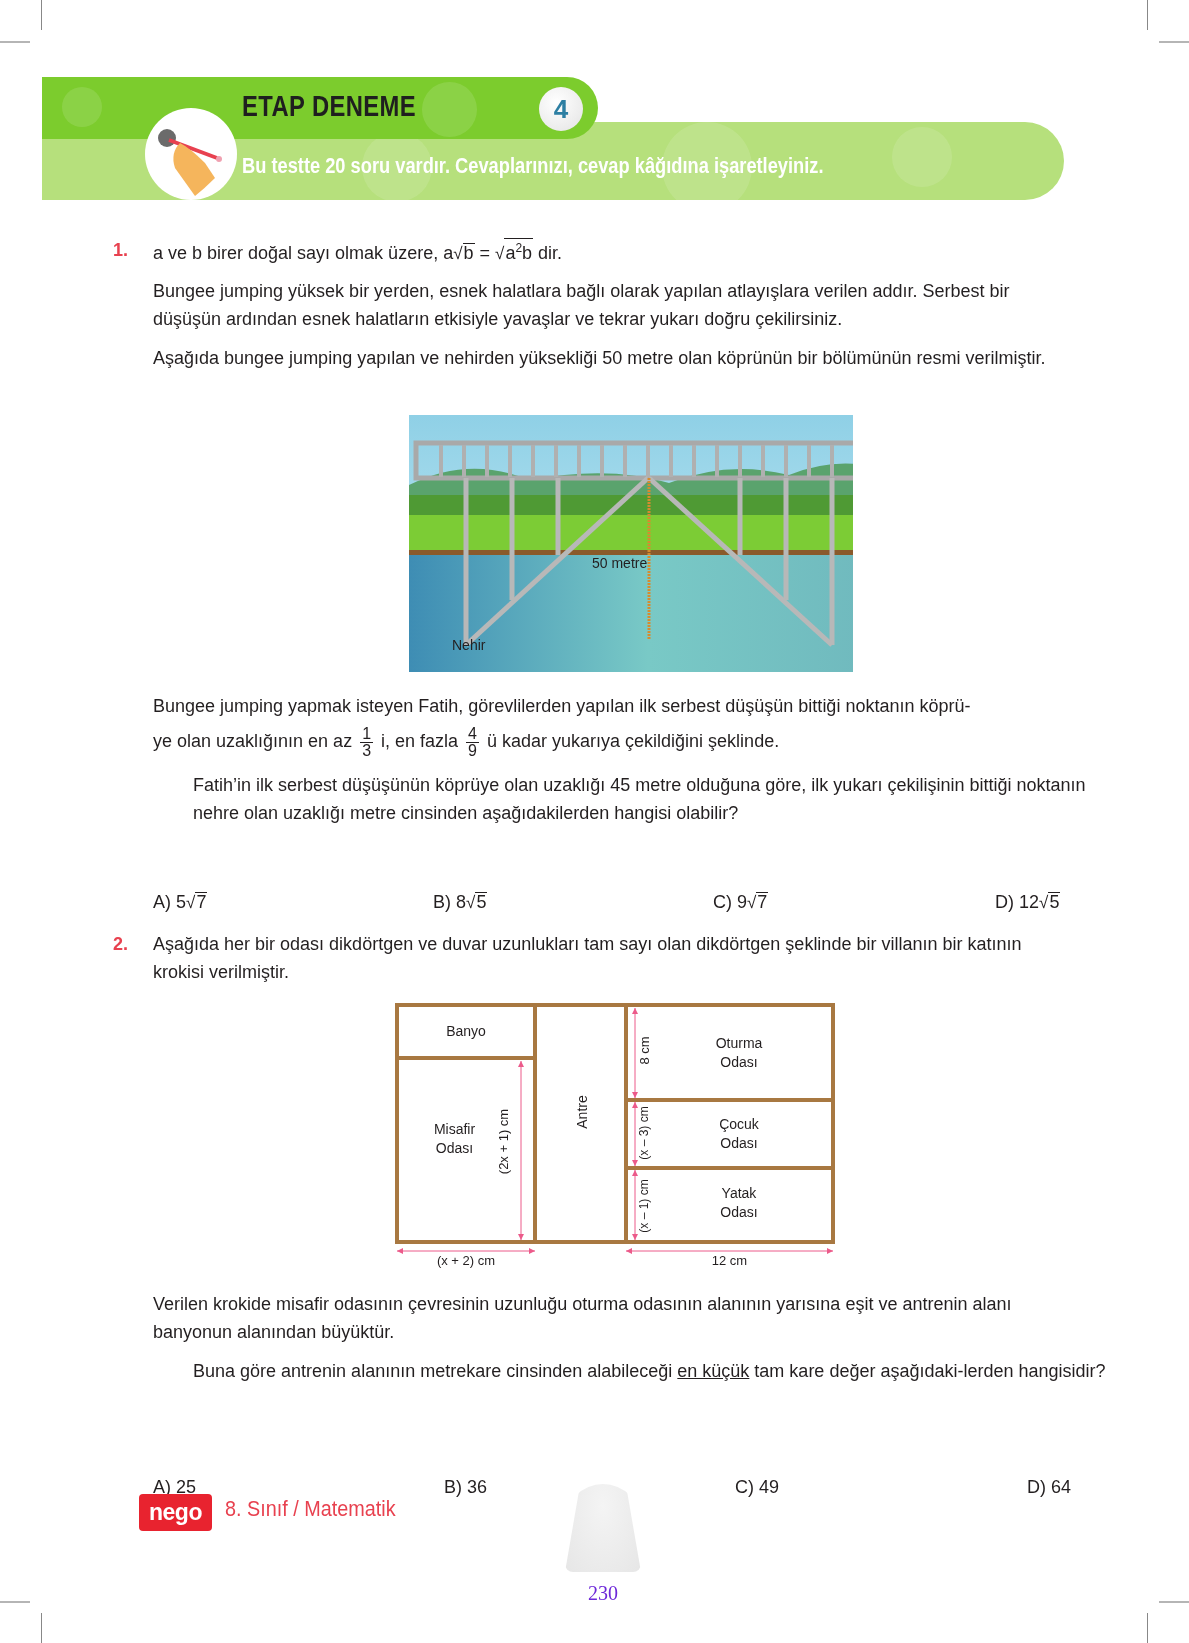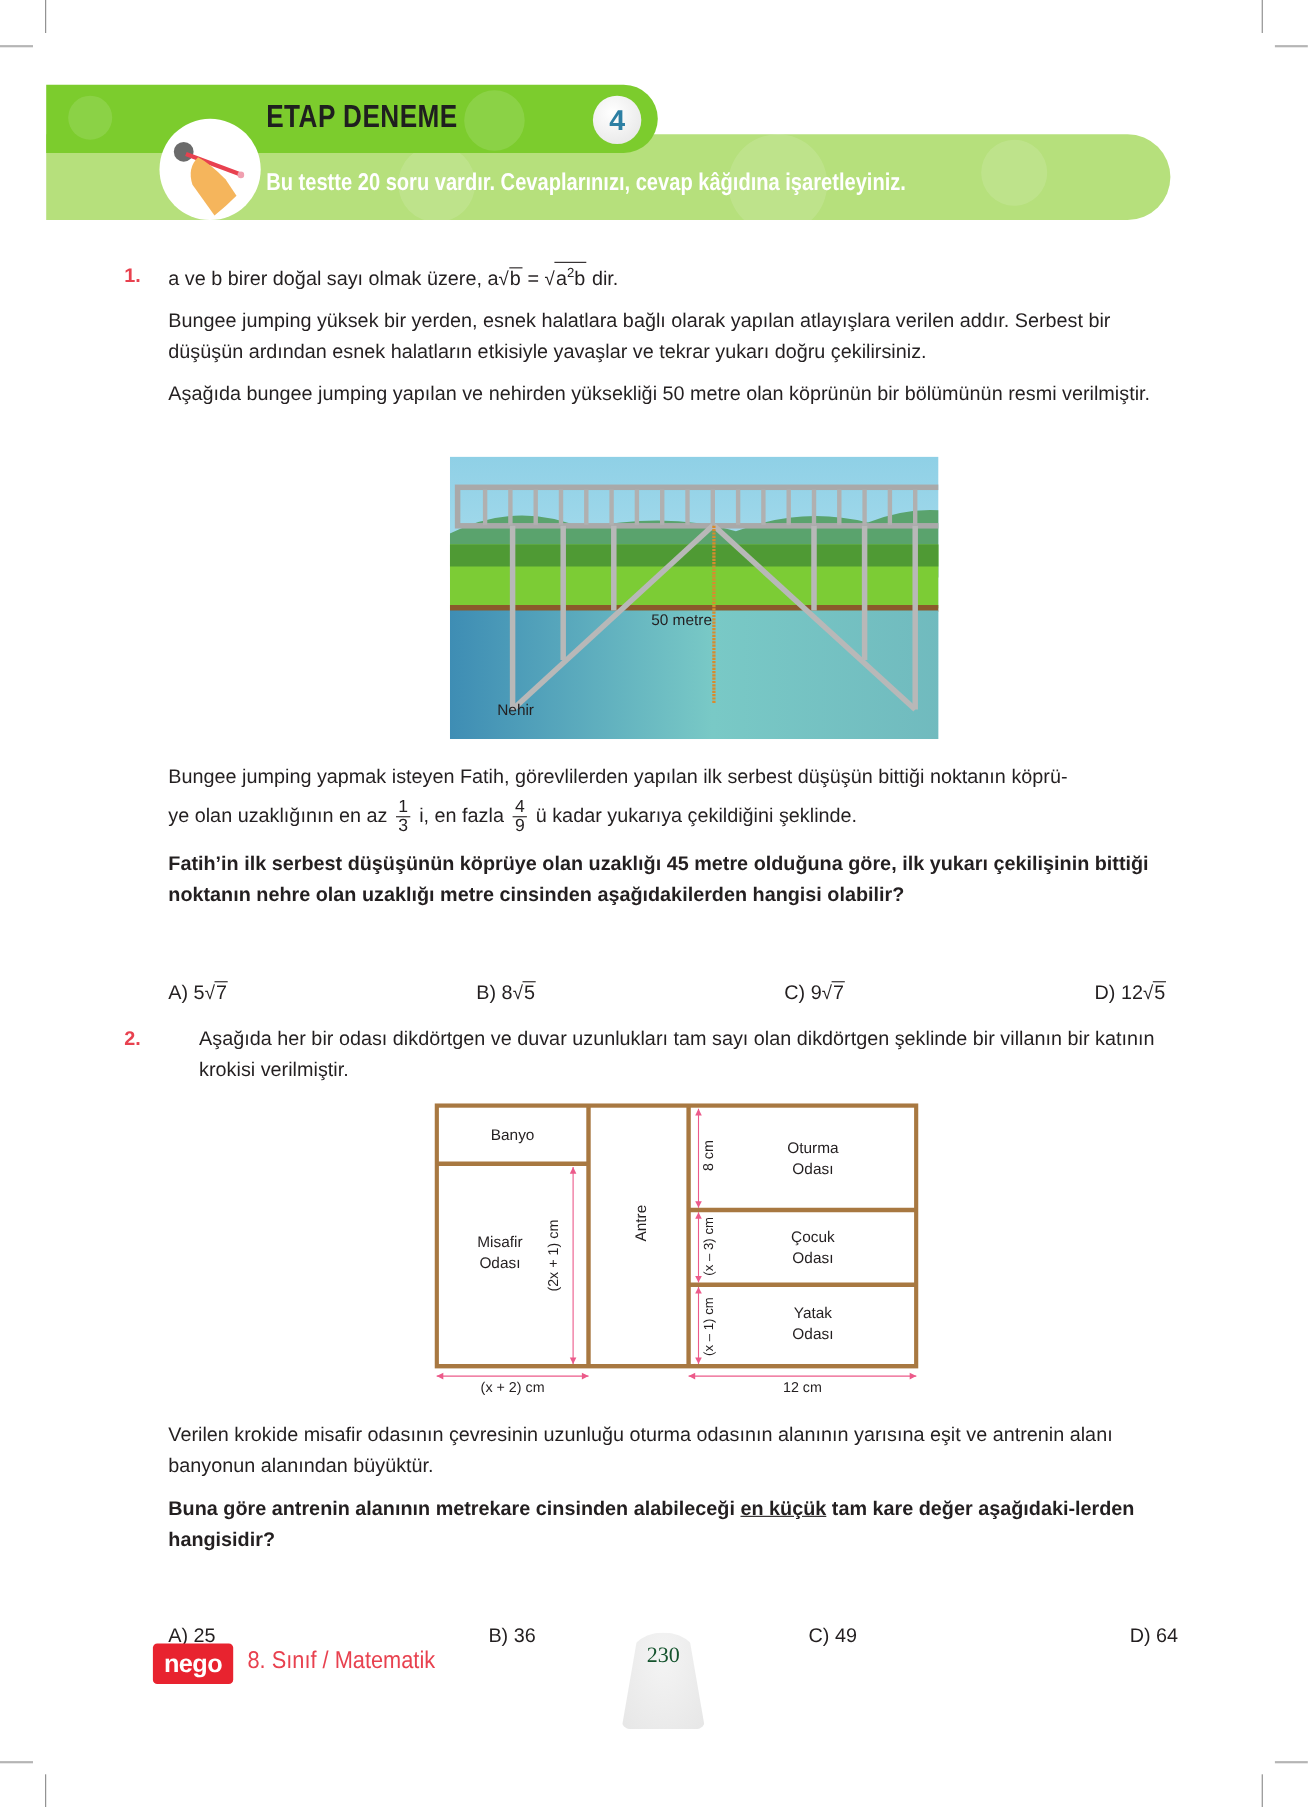--- a/index.html
+++ b/index.html
@@ -15,41 +15,41 @@
   .banner-top { position: absolute; left: 42px; top: 77px; width: 556px; height: 62px; background: #7ccc2d; border-radius: 0 32px 32px 0; }
   .bubble { position: absolute; border-radius: 50%; background: rgba(255,255,255,0.12); }
   .banner-title { position: absolute; left: 242px; top: 90px; font-family: "Liberation Sans", sans-serif; font-weight: bold; font-size: 29px; letter-spacing: 0.5px; color: #1f1f1f; transform: scaleX(0.82); transform-origin: left center; }
   .banner-num { position: absolute; left: 539px; top: 87px; width: 44px; height: 44px; border-radius: 50%; background: radial-gradient(circle at 40% 35%, #ffffff, #e3e3e3); color: #2d7fa3; font-weight: bold; font-size: 26px; text-align: center; line-height: 44px; }
   .banner-sub { position: absolute; left: 242px; top: 153px; font-weight: bold; font-size: 22px; color: #ffffff; transform: scaleX(0.83); transform-origin: left center; white-space: nowrap; }
   .logo-circle { position: absolute; left: 145px; top: 108px; width: 92px; height: 92px; border-radius: 50%; background: #ffffff; }
 
   
   .qnum { position: absolute; font-weight: bold; font-size: 18px; color: #e8414f; }
   .para { position: absolute; left: 153px; width: 920px; font-size: 18px; line-height: 28px; color: #231f20; }
-  .bold { font-weight: bold; }
+  .bold { font-weight: normal; margin-left: 40px; }
   .opt { position: absolute; font-size: 18px; color: #231f20; margin-top: 37px; }
   .sqrt { display: inline-block; border-top: 1px solid #231f20; padding: 0 1px; line-height: 18px; }
   .sqrt-sign { font-size: 17px; }
   .frac { display: inline-flex; flex-direction: column; align-items: center; vertical-align: middle; font-size: 16px; line-height: 16px; margin: 0 3px; }
   .frac .num { border-bottom: 1px solid #231f20; padding: 0 2px; }
   u { text-decoration: underline; }
 
   
   .bridge { position: absolute; left: 375px; top: 415px; width: 478px; height: 257px; overflow: hidden; padding-left: 34px; }
 
   
   .plan { position: absolute; left: 395px; top: 1003px; width: 452px; height: 262px; }
   .plan-text { position: absolute; font-size: 14px; color: #231f20; text-align: center; line-height: 19px; }
   .plan-vtext { position: absolute; font-size: 13px; color: #231f20; white-space: nowrap; transform: rotate(-90deg); transform-origin: center center; }
 
   
   .brand-box { position: absolute; left: 139px; top: 1494px; width: 73px; height: 37px; background: #e8232f; border-radius: 4px; color: #fff; font-weight: bold; font-size: 23px; text-align: center; line-height: 36px; letter-spacing: -0.5px; }
   .footer-label { position: absolute; left: 225px; top: 1496px; font-size: 22px; color: #e8414f; transform: scaleX(0.9); transform-origin: left center; white-space: nowrap; }
   .page-bell { position: absolute; left: 565px; top: 1484px; width: 76px; height: 88px; background: radial-gradient(ellipse at 50% 25%, #f4f4f4, #e6e6e6); border-radius: 38px 38px 8px 8px; clip-path: polygon(20% 0, 80% 0, 100% 100%, 0 100%); }
-  .page-num { position: absolute; left: 565px; top: 1494px; width: 76px; text-align: center; font-family: "Liberation Serif", serif; font-size: 20px; color: #14532d; }
+  .page-num { position: absolute; left: 565px; top: 1582px; width: 76px; text-align: center; font-family: "Liberation Serif", serif; font-size: 20px; color: #6d28d9; }
 </style>
 </head>
 <body>
 
 <div class="crop v" style="left:41px;top:0;"></div>
 <div class="crop v" style="left:1147px;top:0;"></div>
 <div class="crop h" style="left:0;top:41px;"></div>
 <div class="crop h" style="left:1159px;top:41px;"></div>
 <div class="crop v" style="left:41px;top:1613px;"></div>
 <div class="crop v" style="left:1147px;top:1613px;"></div>
@@ -160,21 +160,21 @@
   <div class="para bold" style="top:771px;">Fatih’in ilk serbest düşüşünün köprüye olan uzaklığı 45 metre olduğuna göre, ilk yukarı çekilişinin bittiği noktanın nehre olan uzaklığı metre cinsinden aşağıdakilerden hangisi olabilir?</div>
 
   <div class="opt" style="left:153px;top:855px;"><span>A) </span><span>5</span><span class="sqrt-sign">√</span><span class="sqrt">7</span></div>
   <div class="opt" style="left:433px;top:855px;"><span>B) </span><span>8</span><span class="sqrt-sign">√</span><span class="sqrt">5</span></div>
   <div class="opt" style="left:713px;top:855px;"><span>C) </span><span>9</span><span class="sqrt-sign">√</span><span class="sqrt">7</span></div>
   <div class="opt" style="left:995px;top:855px;"><span>D) </span><span>12</span><span class="sqrt-sign">√</span><span class="sqrt">5</span></div>
 </div>
 
 <div>
   <div class="qnum" style="left:113px;top:934px;">2.</div>
-  <div class="para" style="top:930px;margin-left:28px;">Aşağıda her bir odası dikdörtgen ve duvar uzunlukları tam sayı olan dikdörtgen şeklinde bir villanın bir katının krokisi verilmiştir.</div>
+  <div class="para" style="top:930px;">Aşağıda her bir odası dikdörtgen ve duvar uzunlukları tam sayı olan dikdörtgen şeklinde bir villanın bir katının krokisi verilmiştir.</div>
 
   <div class="plan">
     <svg width="440" height="262" viewBox="0 0 440 262">
       <g fill="none" stroke="#a87841" stroke-width="4">
         <rect x="2" y="2" width="436" height="237"></rect>
         <line x1="140" y1="2" x2="140" y2="239"></line>
         <line x1="231" y1="2" x2="231" y2="239"></line>
         <line x1="2" y1="55" x2="140" y2="55"></line>
         <line x1="231" y1="97" x2="438" y2="97"></line>
         <line x1="231" y1="165" x2="438" y2="165"></line>

